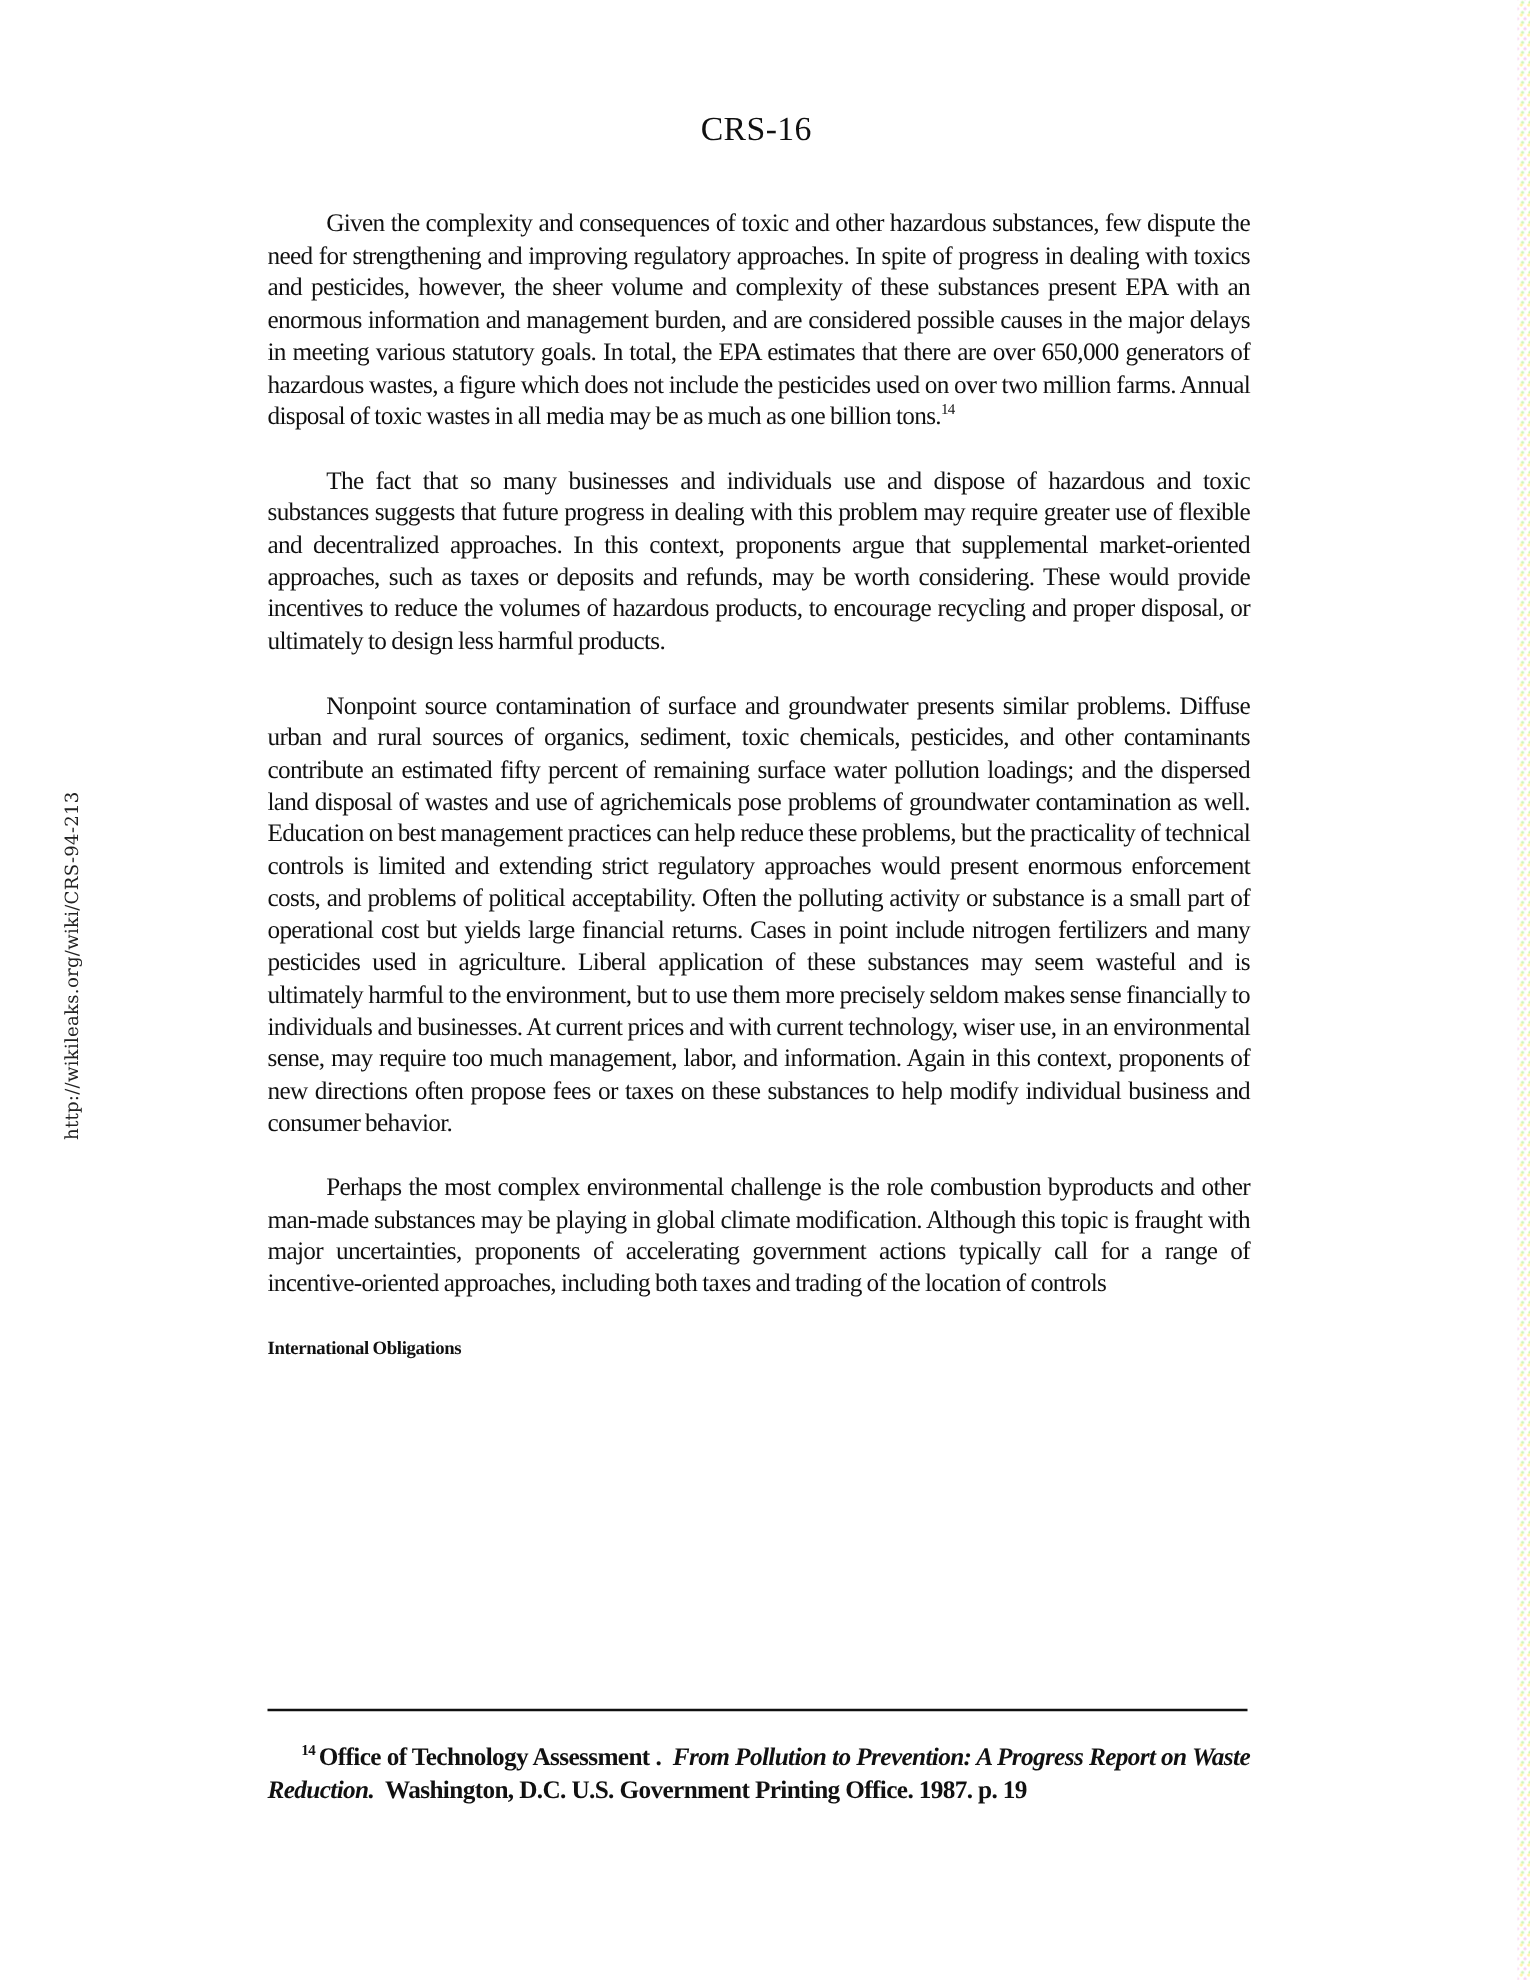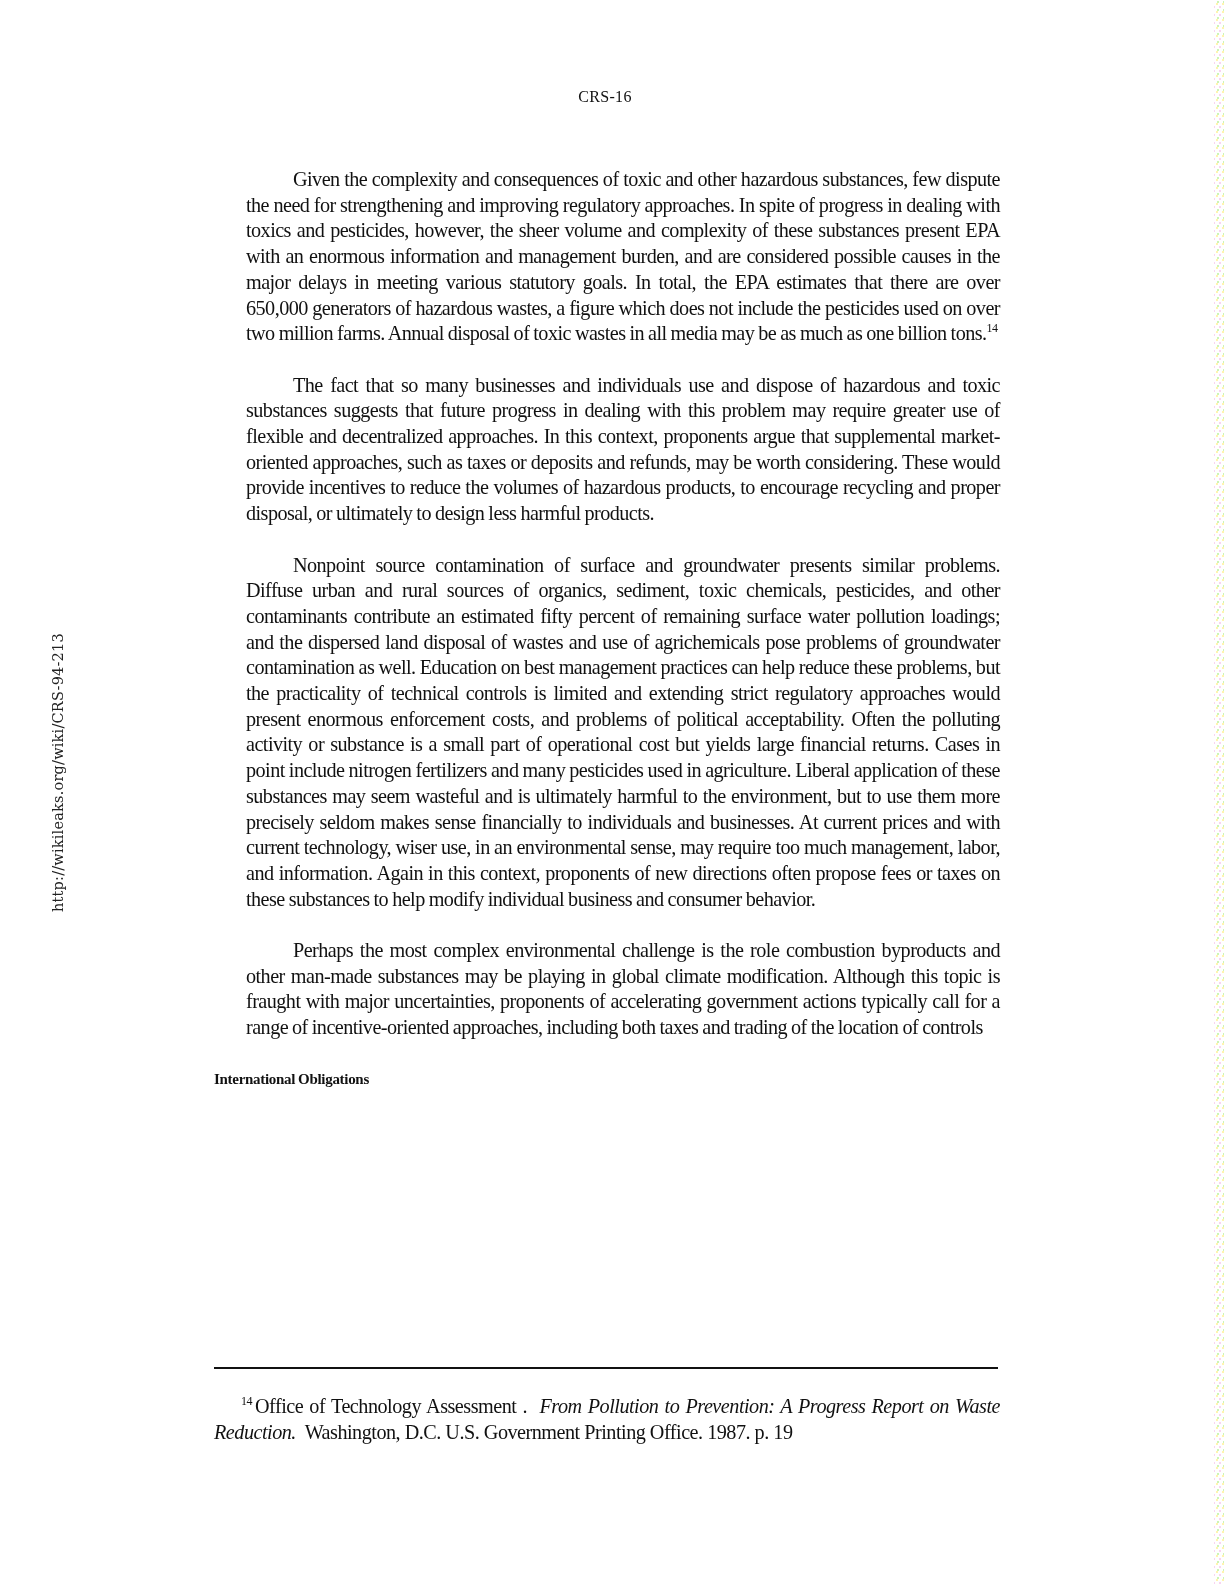--- a/index.html
+++ b/index.html
@@ -40,41 +40,40 @@
       color: #222;
       white-space: nowrap;
       letter-spacing: 0.2px;
     }
     .page-header {
       position: absolute;
       top: 88px;
       left: 0;
       width: 1210px;
       text-align: center;
-      font-size: 16px;
+      font-size: 27px;
       letter-spacing: 0.3px;
     }
     .content {
       position: absolute;
       left: 214px;
       top: 167px;
       width: 786px;
       font-size: 20.2px;
       line-height: 25.7px;
       letter-spacing: -0.55px;
       word-spacing: -0.5px;
     }
     .content p {
       margin: 0 0 25.7px 0;
       text-align: justify;
       text-align-last: left;
     }
     .content p.indent {
       text-indent: 47px;
-      margin-left: 32px;
     }
     .fn-ref {
       font-size: 12px;
       vertical-align: super;
       line-height: 0;
     }
     .section-heading {
       font-weight: bold;
       margin: 0 0 25.7px 0;
       font-size: 15px;
@@ -92,20 +91,21 @@
       position: absolute;
       left: 214px;
       top: 1393px;
       width: 786px;
       font-size: 20.2px;
       line-height: 26px;
       letter-spacing: -0.5px;
       text-align: justify;
       text-align-last: left;
       text-indent: 27px;
+      font-weight: bold;
     }
     .footnote .fn-num {
       font-size: 12px;
       vertical-align: super;
       line-height: 0;
       margin-right: 3px;
     }
     .footnote em {
       font-style: italic;
     }

